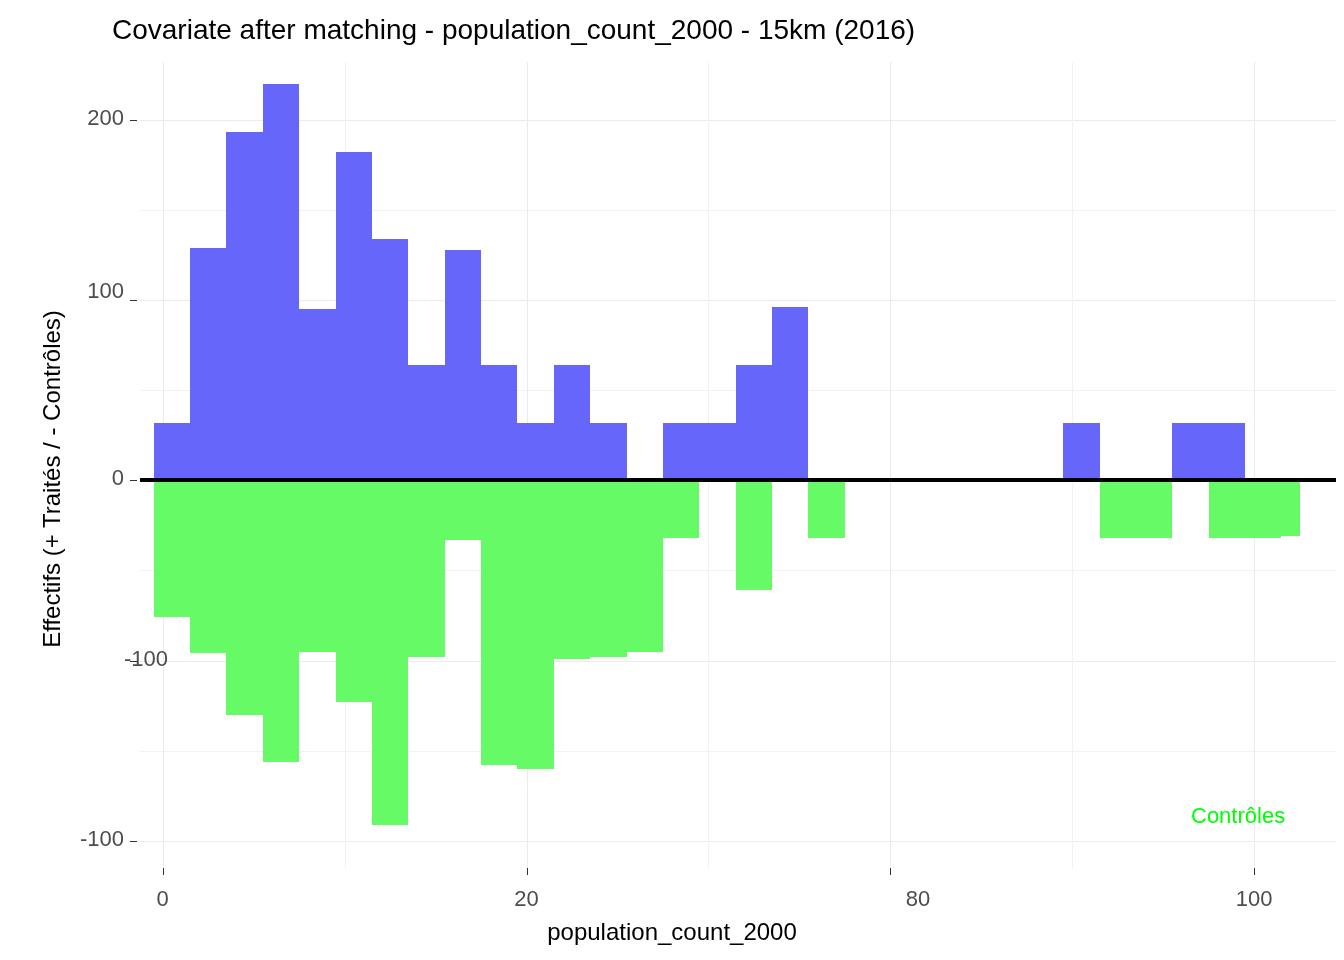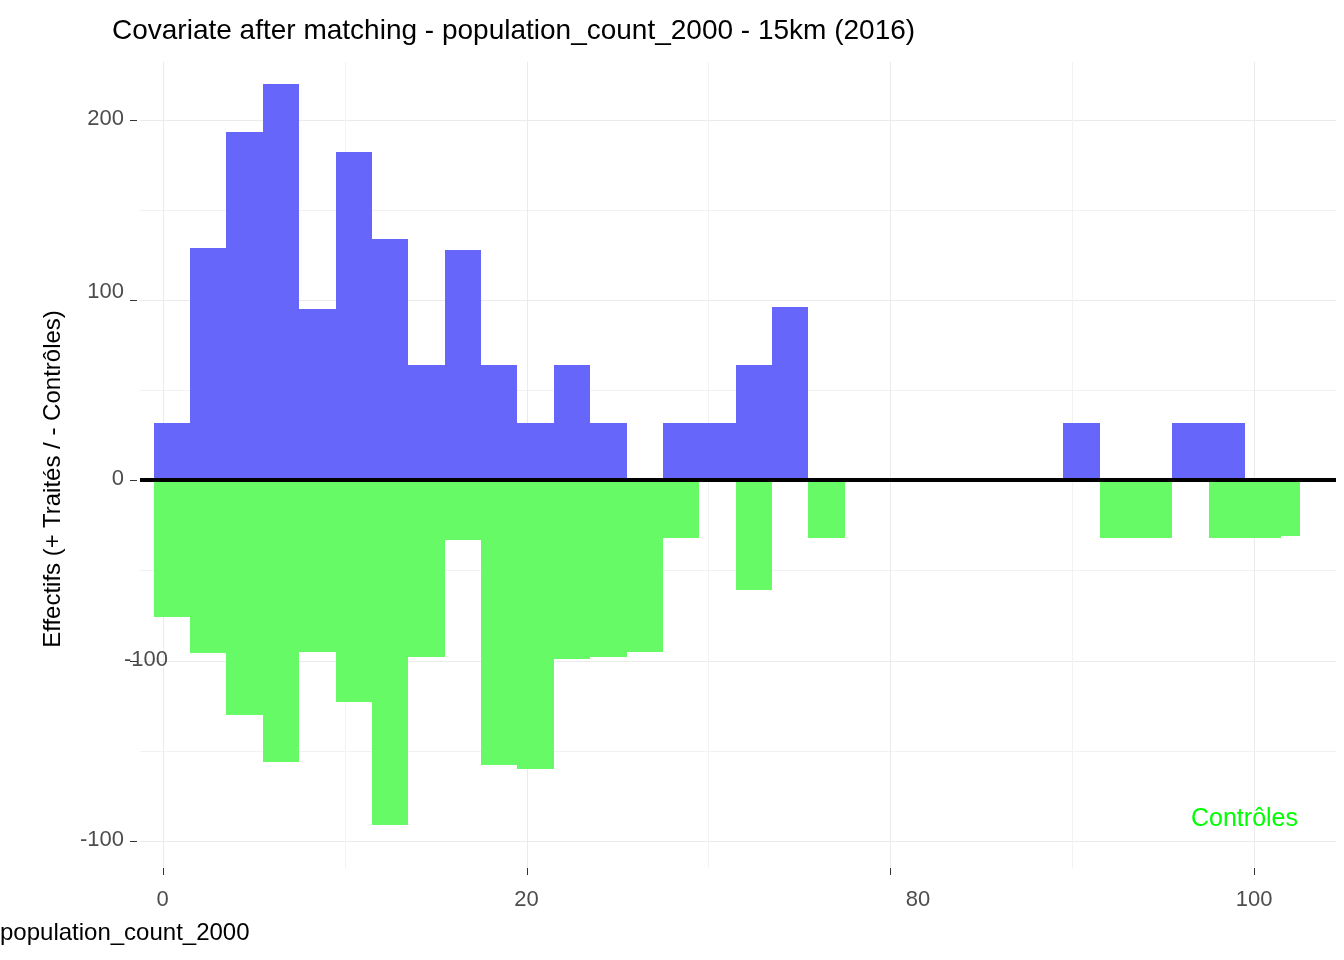--- a/index.html
+++ b/index.html
@@ -48,36 +48,36 @@
   .bar-neg{background:#66fa66;}
   .ytick-wrap{position:absolute;left:0;width:124px;text-align:right;font-size:22px;color:#4d4d4d;}
   .ytick-mark{position:absolute;left:130px;width:7px;height:1px;background:#333;}
 
   .xtick-wrap{position:absolute;top:886px;font-size:22px;color:#4d4d4d;text-align:center;width:80px;}
   .xtick-mark{position:absolute;top:868px;width:1px;height:7px;background:#333;}
 
   .axis-title-x{
     position:absolute;
     top:918px;left:0;width:1344px;
-    text-align:left;
+    text-align:center;
     font-size:24px;color:#000000;
   }
   .axis-title-y{
     position:absolute;
     left:-298px; top:465px;
     width:700px;
     text-align:center;
     font-size:24px;color:#000000;
     transform:rotate(-90deg);
     transform-origin:center center;
     white-space:nowrap;
   }
   .legend-label{
     position:absolute;
-    font-size:25px;
+    font-size:22px;
     color:#00ff00;
     white-space:nowrap;
     text-align:right;
   }
 </style>
 </head>
 <body>
 
 <div id="root">
 

